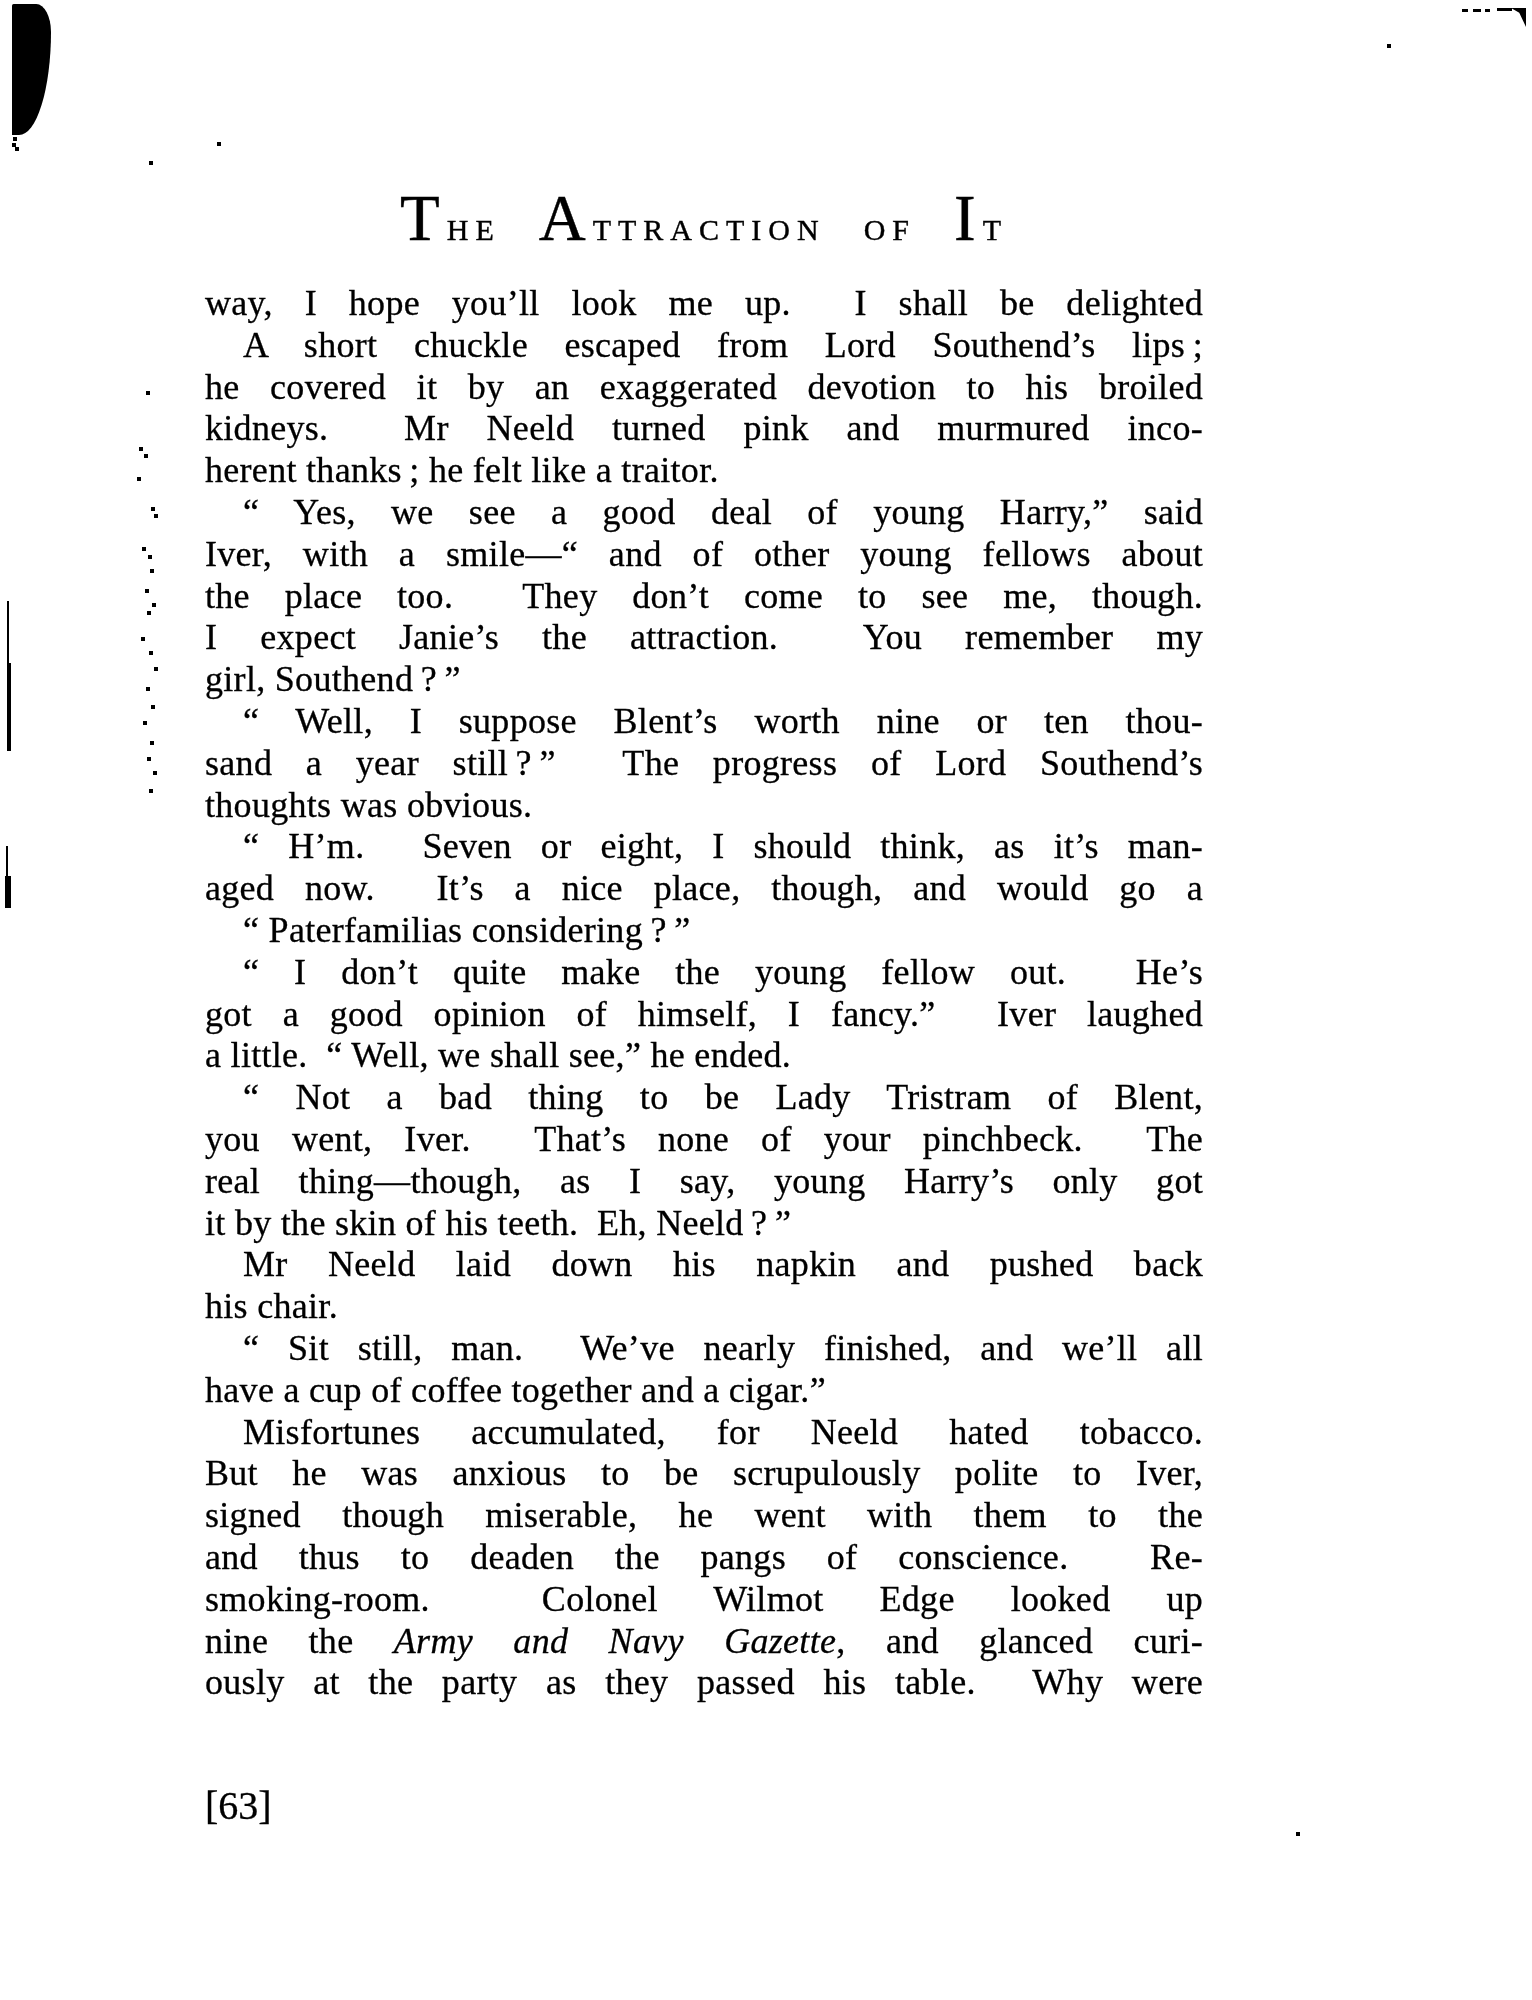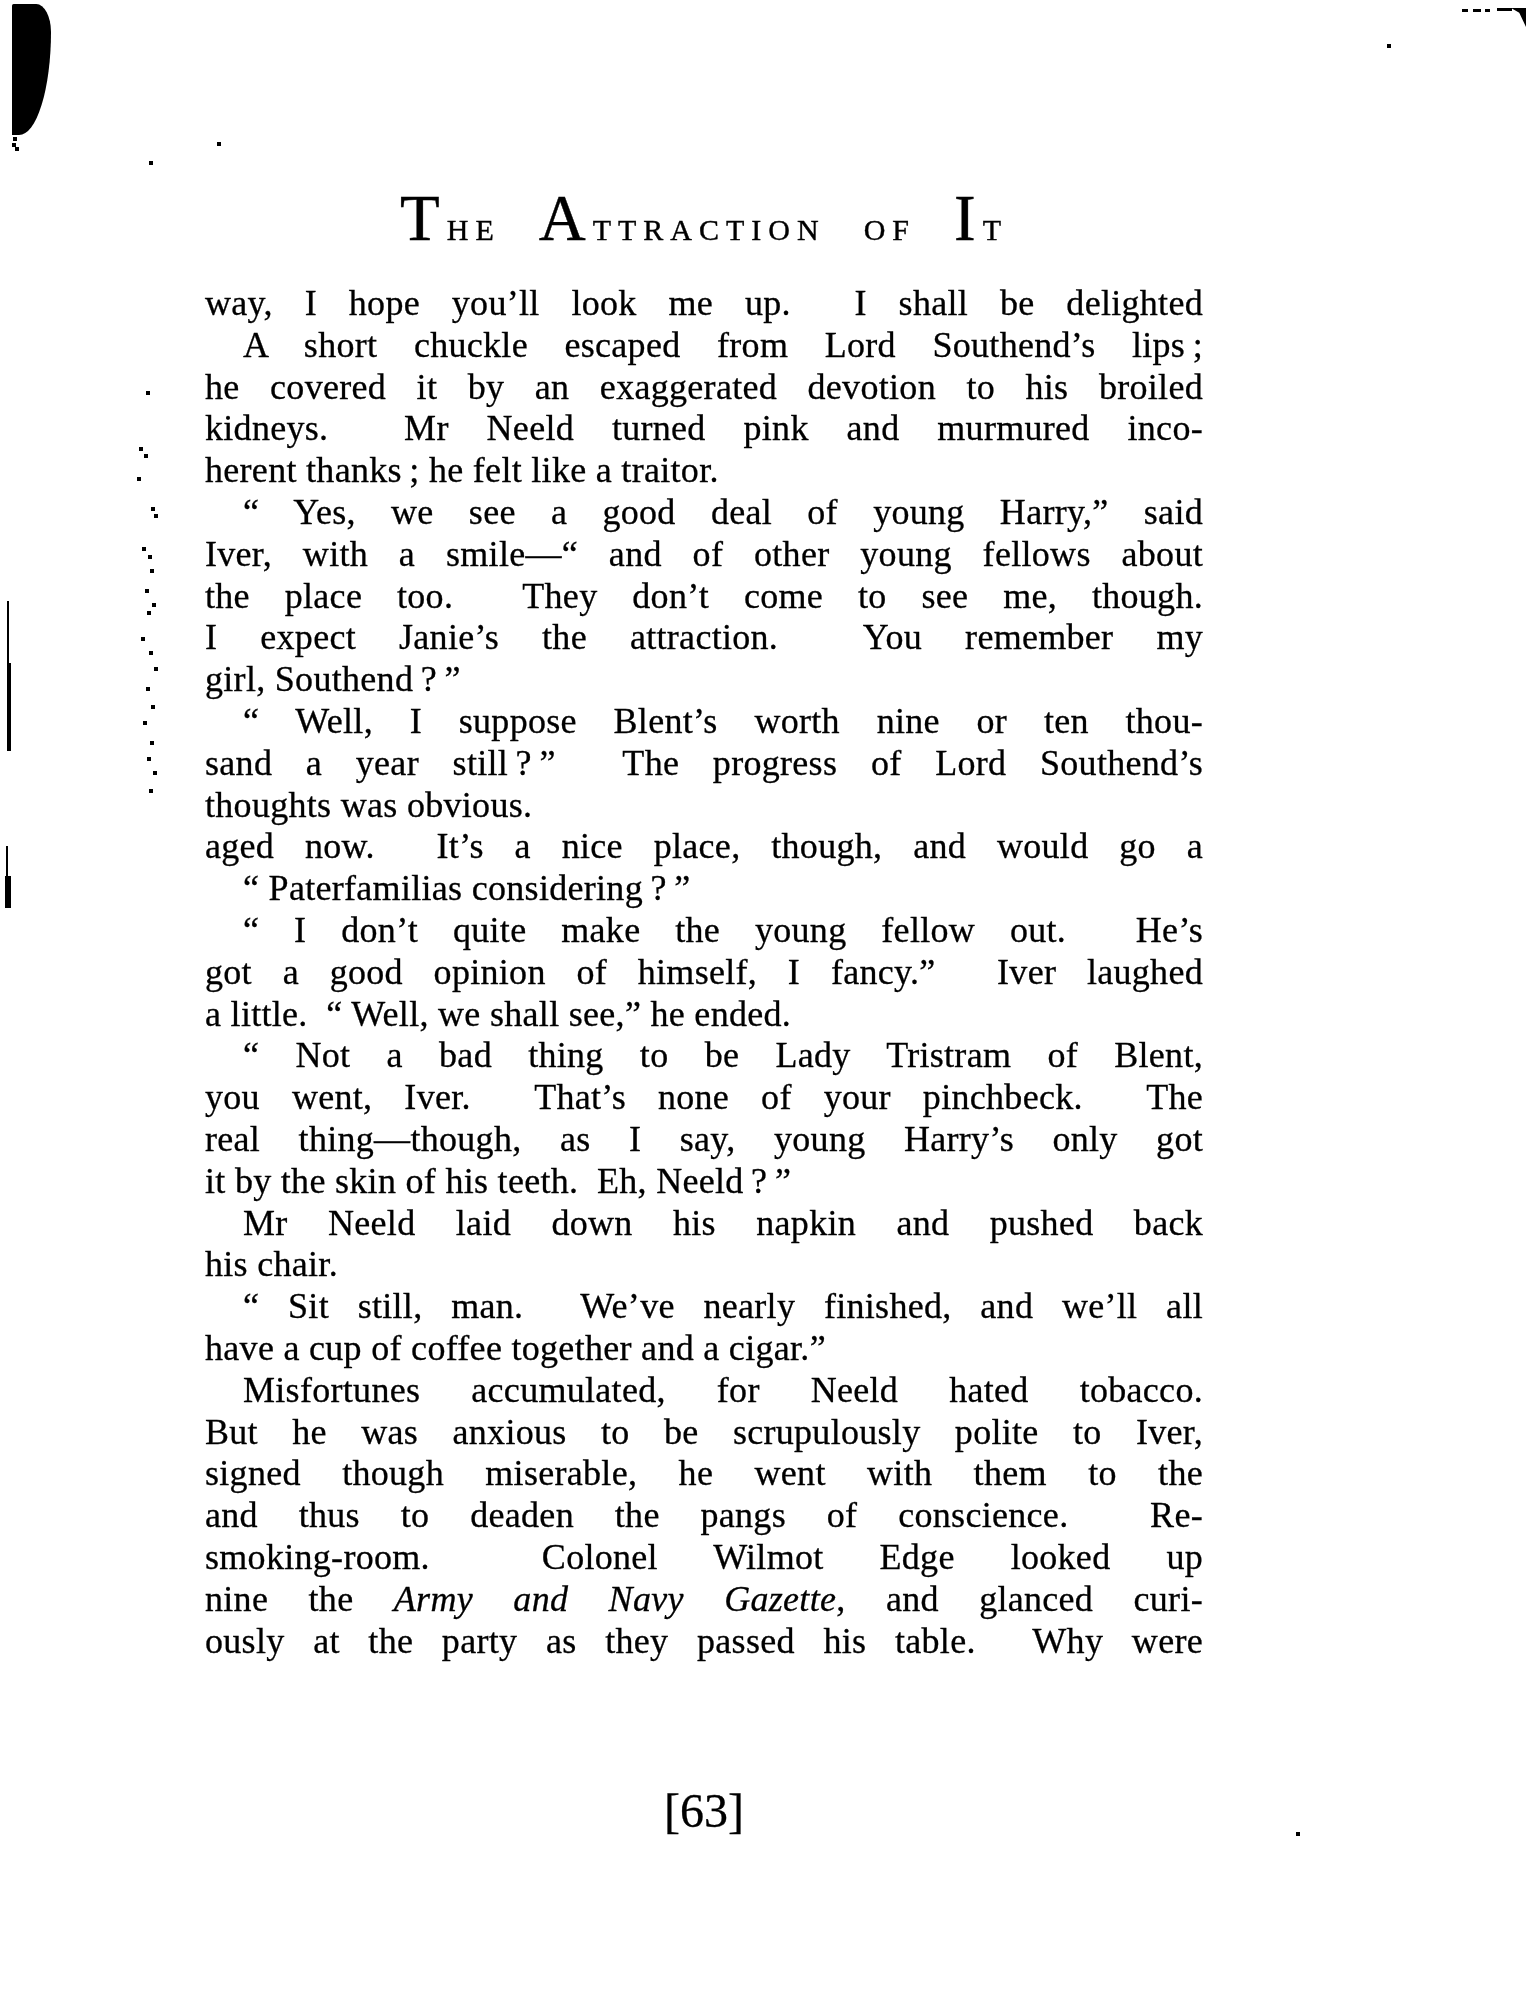--- a/index.html
+++ b/index.html
@@ -26,21 +26,21 @@
   .line{
     font-size:36px;line-height:41.8px;letter-spacing:0.3px;
     white-space:pre-wrap;text-align:left;
   }
   .line.j{text-align:justify;text-align-last:justify;}
   .line.ind{text-indent:38px;}
   .it{font-style:italic;}
 
   .page-number{
     position:absolute;left:205px;top:1782px;width:998px;
-    text-align:center;font-size:48px;line-height:1.2;
+    font-size:40px;line-height:1.2;
     -webkit-text-stroke:0.3px #000;
   }
 
   
   .art{position:absolute;background:#000;}
   .blob-tl{
     left:12px;top:4px;width:39px;height:131px;
     border-radius:2px 46% 100% 0 / 2px 26% 96% 0;
   }
   .blob-specks{
@@ -91,20 +91,21 @@
     <div class="line j"><span>kidneys.  Mr Neeld turned pink and murmured inco-</span></div>
     <div class="line"><span>herent thanks ; he felt like a traitor.</span></div>
     <div class="line j ind"><span>“ Yes, we see a good deal of young Harry,” said</span></div>
     <div class="line j"><span>Iver, with a smile—“ and of other young fellows about</span></div>
     <div class="line j"><span>the place too.  They don’t come to see me, though.</span></div>
     <div class="line j"><span>I expect Janie’s the attraction.  You remember my</span></div>
     <div class="line"><span>girl, Southend ? ”</span></div>
     <div class="line j ind"><span>“ Well, I suppose Blent’s worth nine or ten thou-</span></div>
     <div class="line j"><span>sand a year still ? ”  The progress of Lord Southend’s</span></div>
     <div class="line"><span>thoughts was obvious.</span></div>
+    <div class="line j ind"><span>“ H’m.  Seven or eight, I should think, as it’s man-</span></div>
     <div class="line j"><span>aged now.  It’s a nice place, though, and would go a</span></div>
     <div class="line ind"><span>“ Paterfamilias considering ? ”</span></div>
     <div class="line j ind"><span>“ I don’t quite make the young fellow out.  He’s</span></div>
     <div class="line j"><span>got a good opinion of himself, I fancy.”  Iver laughed</span></div>
     <div class="line"><span>a little.  “ Well, we shall see,” he ended.</span></div>
     <div class="line j ind"><span>“ Not a bad thing to be Lady Tristram of Blent,</span></div>
     <div class="line j"><span>you went, Iver.  That’s none of your pinchbeck.  The</span></div>
     <div class="line j"><span>real thing—though, as I say, young Harry’s only got</span></div>
     <div class="line"><span>it by the skin of his teeth.  Eh, Neeld ? ”</span></div>
     <div class="line j ind"><span>Mr Neeld laid down his napkin and pushed back</span></div>

